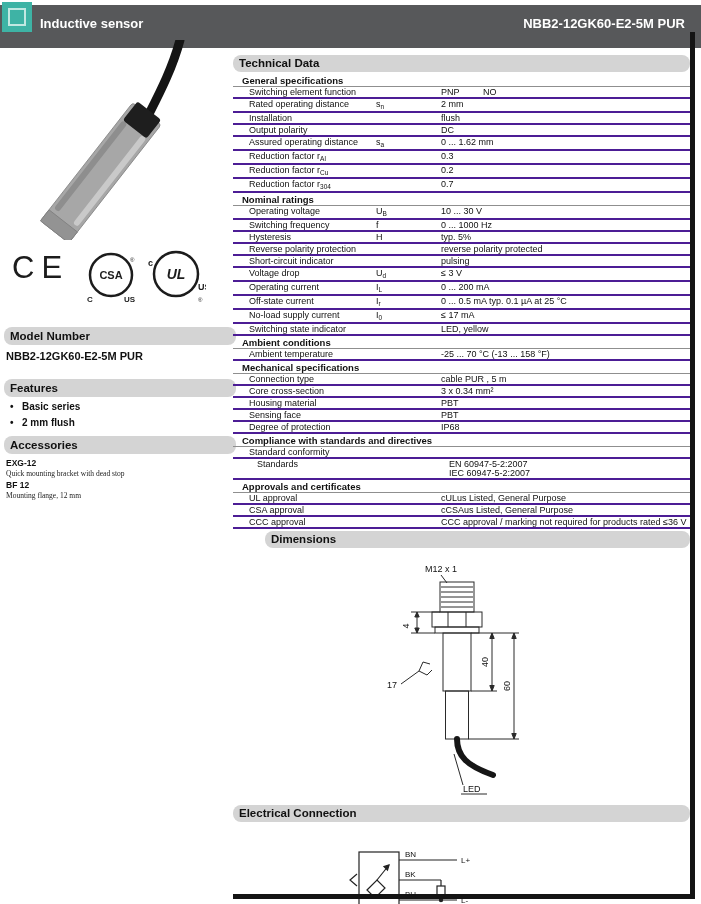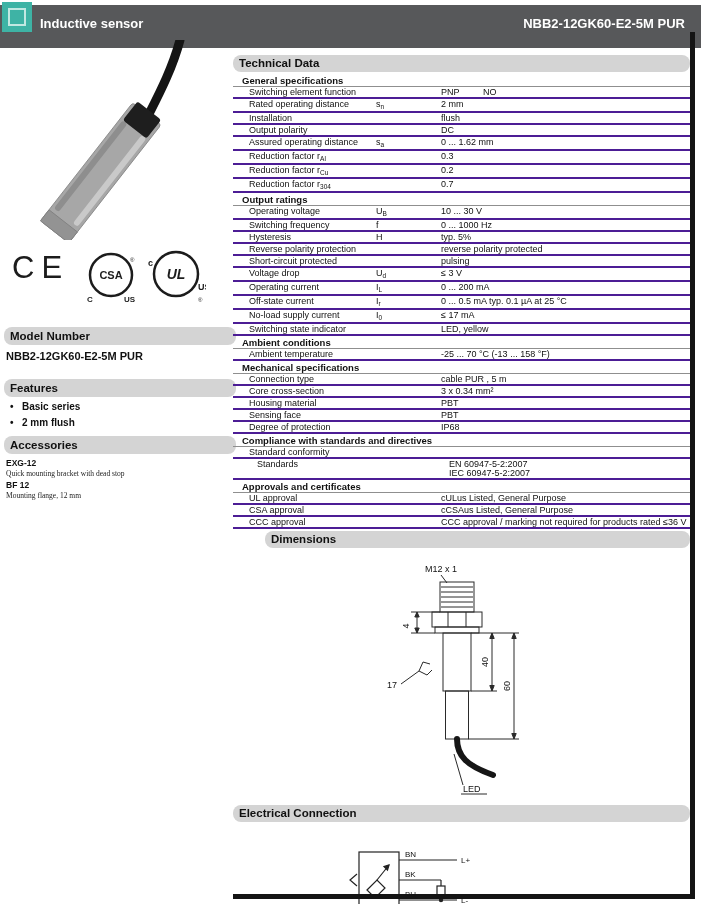--- a/index.html
+++ b/index.html
@@ -148,21 +148,21 @@
         <span class="c-label"><span>Reduction factor r</span><span class="lsub">Cu</span></span>
         <span class="c-sym"></span>
         <span class="c-val"><span class="v1">0.2</span></span>
       </div>
       <div class="trow">
         <span class="c-label"><span>Reduction factor r</span><span class="lsub">304</span></span>
         <span class="c-sym"></span>
         <span class="c-val"><span class="v1">0.7</span></span>
       </div>
 
-      <div class="tsection">Output ratings</div>
+      <div class="tsection">Nominal ratings</div>
       <div class="trow">
         <span class="c-label"><span>Operating voltage</span></span>
         <span class="c-sym"><span>U</span><span class="lsub">B</span></span>
         <span class="c-val"><span class="v1">10 ... 30 V</span></span>
       </div>
       <div class="trow">
         <span class="c-label"><span>Switching frequency</span></span>
         <span class="c-sym"><span>f</span></span>
         <span class="c-val"><span class="v1">0 ... 1000 Hz</span></span>
       </div>
@@ -170,21 +170,21 @@
         <span class="c-label"><span>Hysteresis</span></span>
         <span class="c-sym"><span>H</span></span>
         <span class="c-val"><span class="v1">typ. 5%</span></span>
       </div>
       <div class="trow">
         <span class="c-label"><span>Reverse polarity protection</span></span>
         <span class="c-sym"></span>
         <span class="c-val"><span class="v1">reverse polarity protected</span></span>
       </div>
       <div class="trow">
-        <span class="c-label"><span>Short-circuit protected</span></span>
+        <span class="c-label"><span>Short-circuit indicator</span></span>
         <span class="c-sym"></span>
         <span class="c-val"><span class="v1">pulsing</span></span>
       </div>
       <div class="trow">
         <span class="c-label"><span>Voltage drop</span></span>
         <span class="c-sym"><span>U</span><span class="lsub">d</span></span>
         <span class="c-val"><span class="v1">≤ 3 V</span></span>
       </div>
       <div class="trow">
         <span class="c-label"><span>Operating current</span></span>

